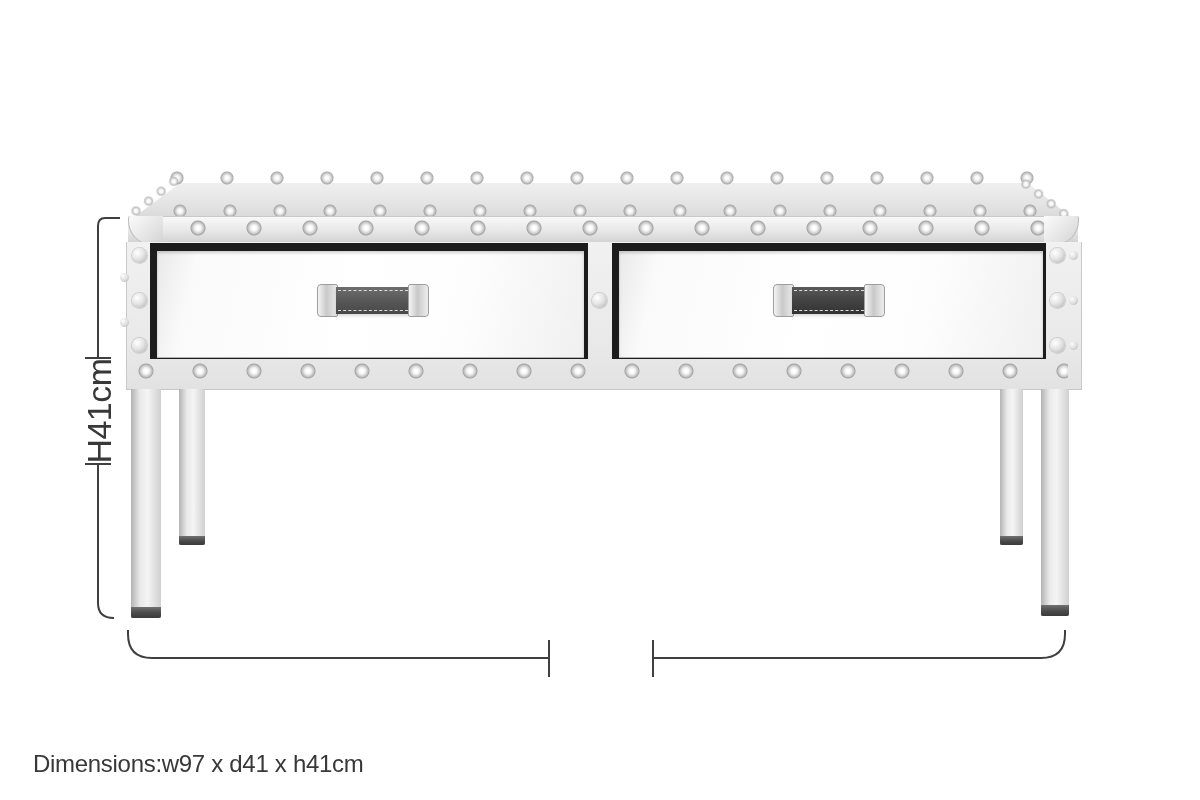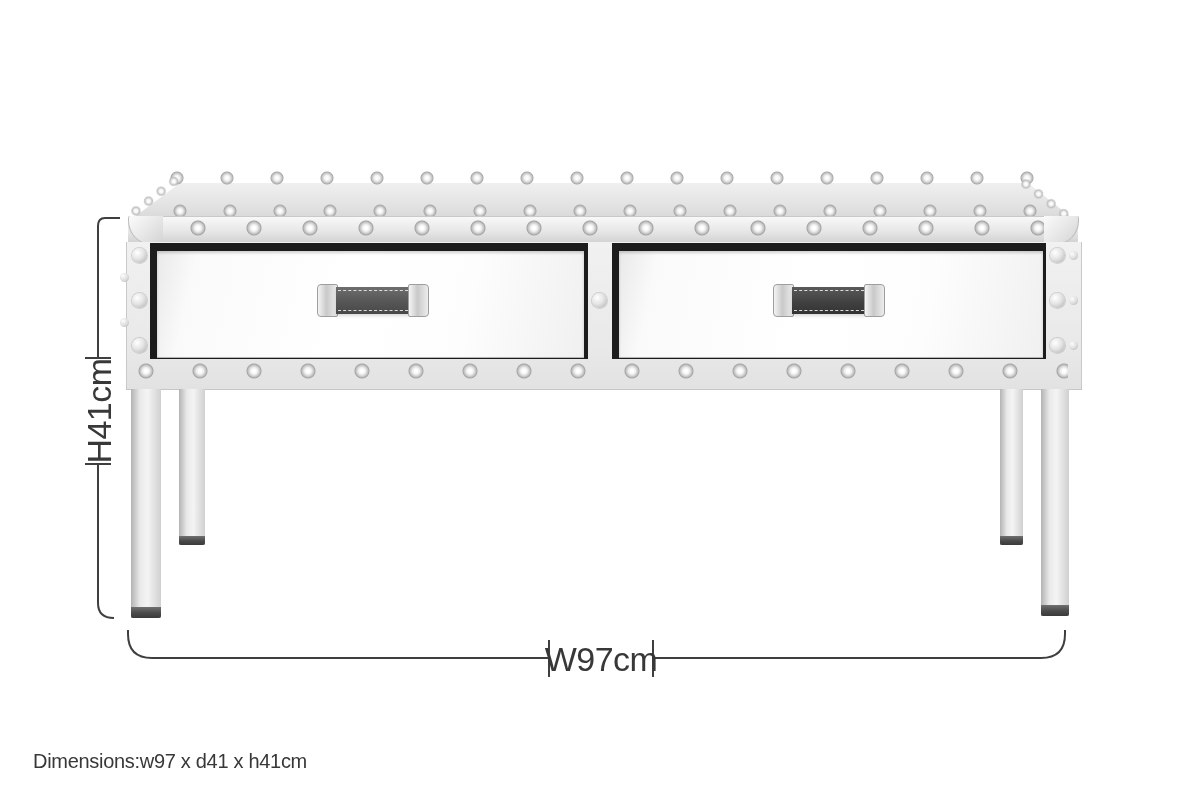--- a/index.html
+++ b/index.html
@@ -129,21 +129,21 @@
   svg.dims{left:0;top:0;}
   .dim-path{fill:none;stroke:var(--dimension-line-color);stroke-width:2px;}
   .dim-label{
     position:absolute;text-align:center;
     font-size:34px;letter-spacing:-0.5px;color:var(--text-color);
   }
   .label-height{left:24px;top:391px;width:150px;height:40px;line-height:40px;transform:rotate(-90deg);}
   .label-width{left:521px;top:641px;width:160px;height:36px;line-height:36px;}
   .caption-dimensions{
     position:absolute;left:33px;top:750px;
-    font-size:20px;letter-spacing:-0.3px;color:var(--text-color);white-space:nowrap;
+    font-size:24px;letter-spacing:-0.3px;color:var(--text-color);white-space:nowrap;
   }
 </style>
 </head>
 <body>
 
 <div id="scene">
 
   <div class="table">
     <div class="abs table-top"></div>
     <div class="abs rivet-row rivet-row-back"></div>
@@ -200,16 +200,15 @@
         <div class="leg-foot"></div>
       </div>
   </div>
 
   <svg class="abs dims" width="1200" height="800">
     <path class="dim-path" d="M120,218 H105 Q98,218 98,226 V357 M85,358 H111 M85,464 H111 M98,465 V603 Q98,618 114,618"></path>
     <path class="dim-path" d="M128,630 V634 Q128,658 152,658 H548 M549,640 V677 M653,640 V677 M653,658 H1041 Q1065,658 1065,634 V630"></path>
   </svg>
 
   <div class="dim-label label-height">H41cm</div>
-  <div class="dim-label label-width">W97cm</div>
   <div class="caption-dimensions">Dimensions:w97 x d41 x h41cm</div>
 
 </div>
 
 </body></html>

